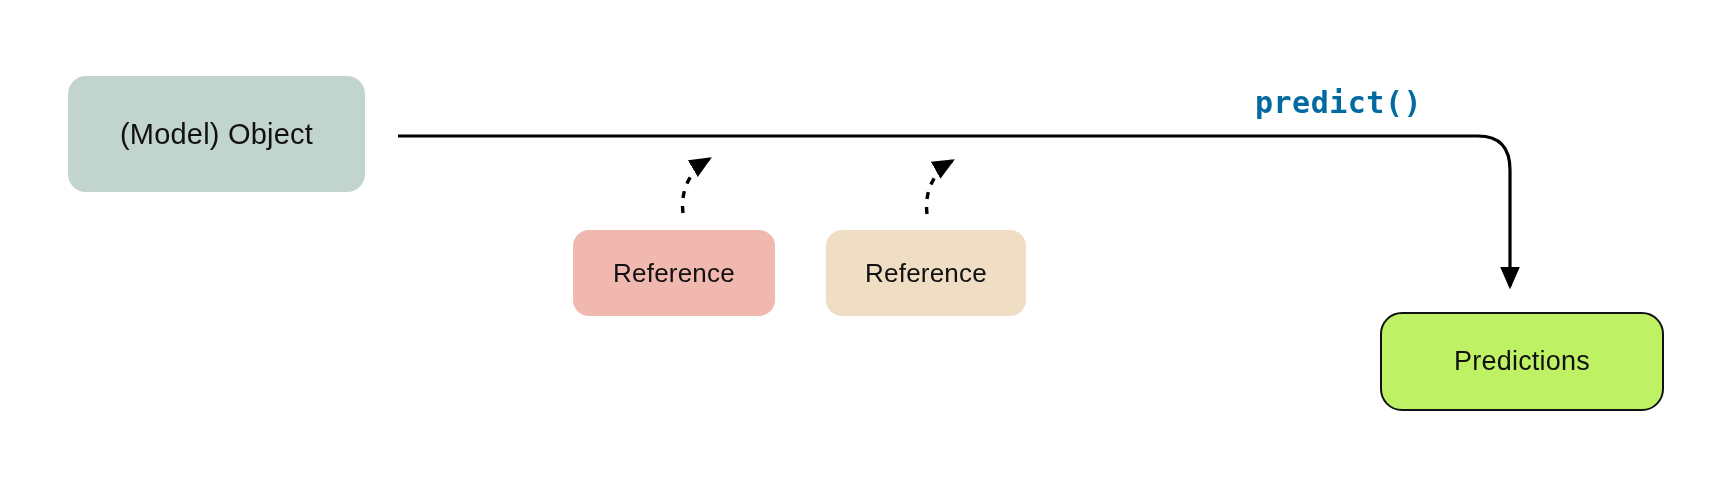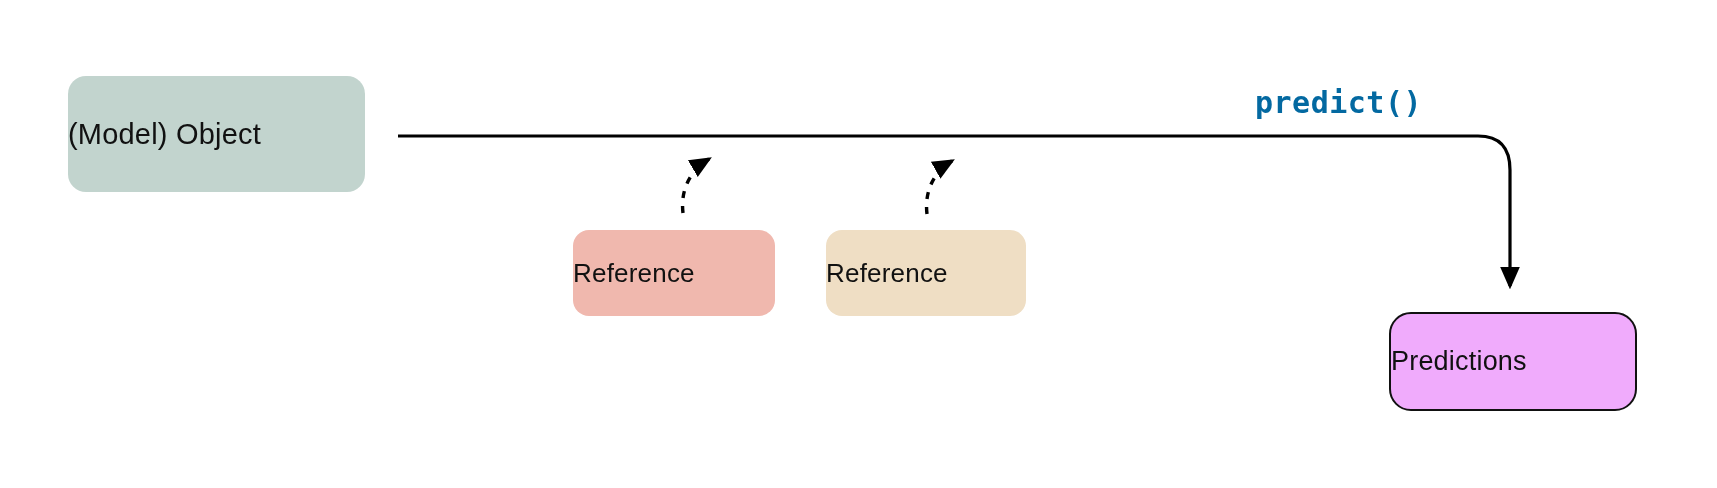--- a/index.html
+++ b/index.html
@@ -12,21 +12,21 @@
     width: 1717px;
     height: 488px;
     background: #ffffff;
     overflow: hidden;
     font-family: "Liberation Sans", sans-serif;
   }
   .node {
     position: absolute;
     display: flex;
     align-items: center;
-    justify-content: flex-start;
+    justify-content: center;
     box-sizing: border-box;
     color: #111111;
     letter-spacing: 0.2px;
   }
   #model-object-node {
     left: 68px;
     top: 76px;
     width: 297px;
     height: 116px;
     background: #c2d4ce;
@@ -47,27 +47,26 @@
     top: 230px;
     width: 200px;
     height: 86px;
     background: #efdec4;
     border-radius: 16px;
     font-size: 26px;
   }
   #predictions-node {
     left: 1380px;
     top: 312px;
-    width: 248px;
+    width: 284px;
     height: 99px;
-    background: #f0abfc;
+    background: #bef264;
     border: 2px solid #111111;
     border-radius: 22px;
     font-size: 27px;
-    margin-left: 9px;
   }
   #predict-call-label {
     position: absolute;
     left: 1255px;
     top: 85px;
     font-family: "DejaVu Sans Mono", "Liberation Mono", monospace;
     font-size: 30px;
     font-weight: 700;
     color: #0369a1;
     letter-spacing: 0.5px;

